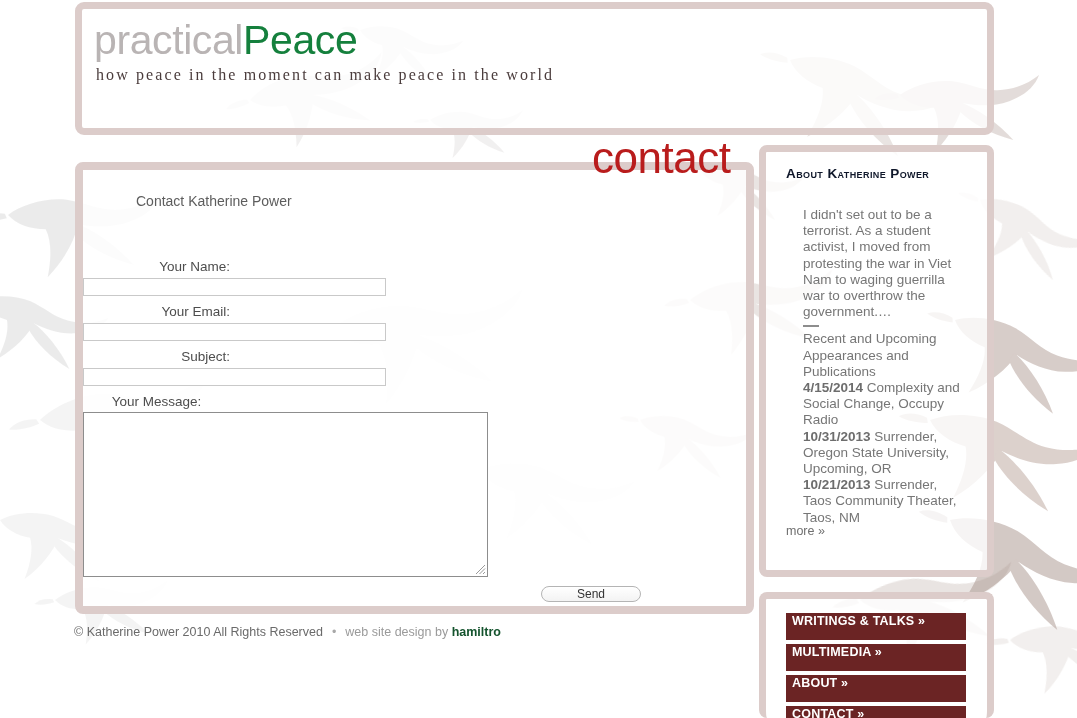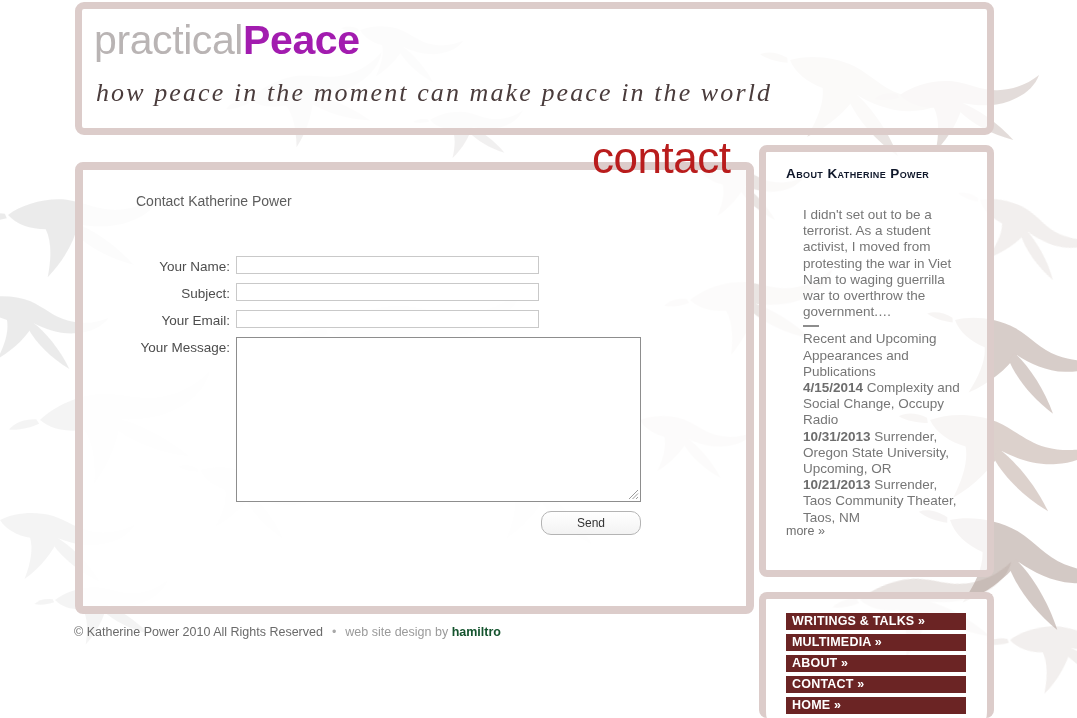--- a/index.html
+++ b/index.html
@@ -47,27 +47,26 @@
   .logo {
     position: absolute;
     left: 94px; top: 20px;
     font-size: 41px;
     line-height: 1;
     letter-spacing: -0.4px;
     z-index: 3;
     white-space: nowrap;
   }
   .logo .l1 { color: #b9b4b4; font-weight: 400; }
-  .logo .l2 { color: #a21caf; font-weight: bold; }
+  .logo .l2 { color: #15803d; font-weight: normal; }
   .tagline {
     position: absolute;
-    left: 96px; top: 78px;
+    left: 96px; top: 66px;
     font-family: "Liberation Serif", serif;
-    font-style: italic;
-    font-size: 26px;
+    font-size: 16px;
     letter-spacing: 2.1px;
     color: #4a3c3c;
     white-space: nowrap;
     z-index: 3;
   }
 
   .page-title {
     position: absolute;
     left: 592px; top: 118px;
     font-size: 44px;
@@ -108,30 +107,31 @@
   .form {
     position: absolute;
     left: 83px; top: 256px;
     width: 600px;
     z-index: 3;
   }
   .form-row {
     display: flex;
     align-items: flex-start;
     margin-bottom: 5px;
+    flex-direction: column;
   }
   .form-label {
     width: 153px;
     text-align: right;
     padding-right: 6px;
     font-size: 13.5px;
     color: #4d4d4d;
     line-height: 22px;
   }
-  .form-label.msg { line-height: 20px; padding-top: 1px; }
+  .form-label.msg { line-height: 20px; padding-top: 1px; text-align: center; }
   .txt {
     width: 303px;
     height: 18px;
     border: 1px solid #c9c9c9;
     background: #ffffff;
     font-family: "Liberation Sans", sans-serif;
     font-size: 12px;
     padding: 1px 3px;
     outline: none;
     border-radius: 0;
@@ -156,21 +156,21 @@
     pointer-events: none;
   }
   .send-row {
     display: flex;
     margin-top: 9px;
   }
   .send-spacer { width: 153px; }
   .send-holder { width: 405px; display: flex; justify-content: flex-end; }
   .send-btn {
     width: 100px;
-    height: 24px;
+    height: 16px;
     border: 1px solid #b4b4b4;
     border-radius: 10px;
     background: linear-gradient(#ffffff, #f3f3f3);
     font-family: "Liberation Sans", sans-serif;
     font-size: 12px;
     color: #333;
     cursor: pointer;
     padding: 0;
   }
 
@@ -266,21 +266,21 @@
   }
   .nav-item {
     display: block;
     background: #6b2424;
     color: #ffffff;
     font-size: 12.5px;
     font-weight: bold;
     letter-spacing: 0.2px;
     padding: 2px 0 2px 6px;
     margin-bottom: 4px;
-    height: 17px;
+    height: 27px;
     line-height: 13px;
     cursor: pointer;
     white-space: nowrap;
     overflow: hidden;
   }
 </style>
 </head>
 <body>
 
 <div id="page">
@@ -366,25 +366,25 @@
   <div class="content-frame"></div>
 
   <div class="content-head">Contact Katherine Power</div>
 
   <form class="form">
     <div class="form-row">
       <div class="form-label">Your Name:</div>
       <input class="txt" type="text" value="" style="">
     </div>
     <div class="form-row">
+      <div class="form-label">Your Email:</div>
+      <input class="txt" type="text" value="" style="">
+    </div>
+    <div class="form-row">
       <div class="form-label">Subject:</div>
-      <input class="txt" type="text" value="" style="">
-    </div>
-    <div class="form-row">
-      <div class="form-label">Your Email:</div>
       <input class="txt" type="text" value="" style="">
     </div>
     <div class="form-row">
       <div class="form-label msg">Your Message:</div>
       <div class="ta-wrap">
         <textarea class="txtarea" style=""></textarea>
         <svg class="ta-grip" viewBox="0 0 11 11">
           <path d="M10 1 L1 10 M10 4.5 L4.5 10 M10 8 L8 10" stroke="#9a9a9a" stroke-width="1" fill="none"></path>
         </svg>
       </div>

